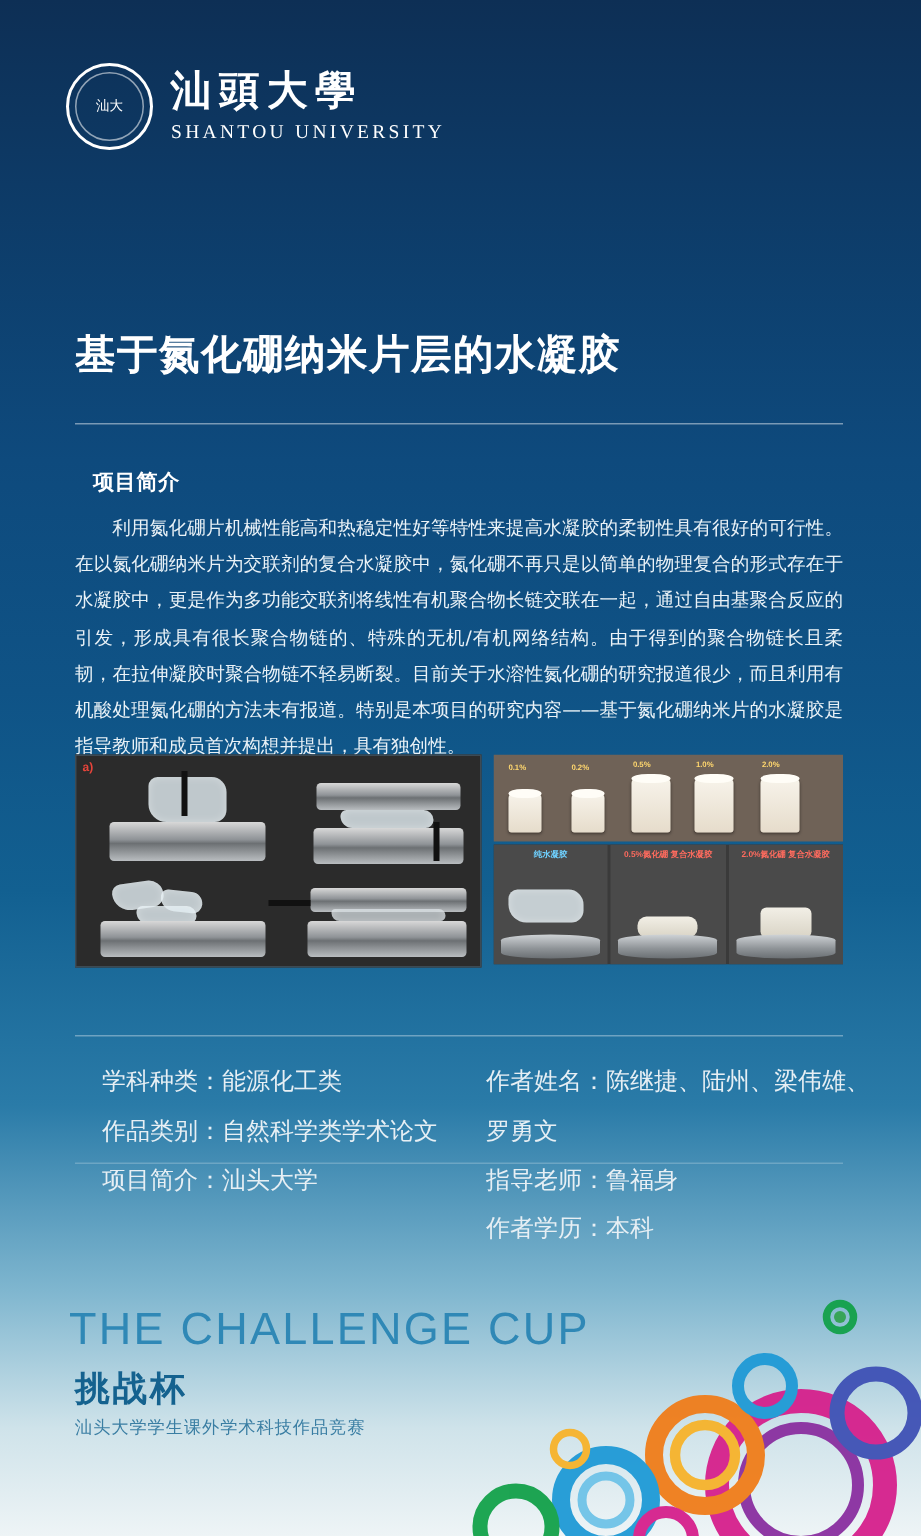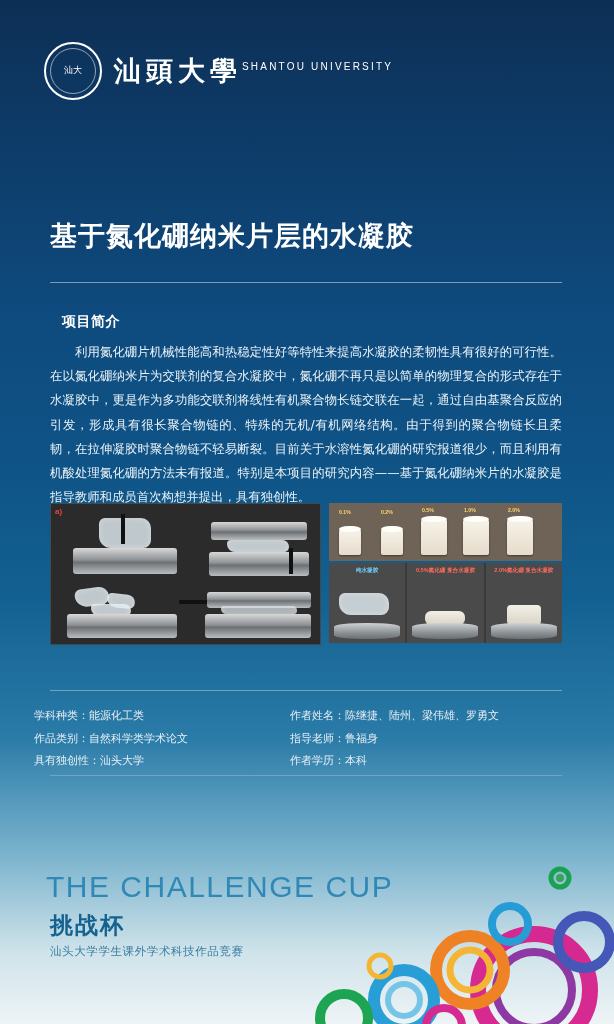--- a/index.html
+++ b/index.html
@@ -27,30 +27,30 @@
     display:flex;align-items:center;justify-content:center;
     color:#ffffff;font-size:9px;line-height:1.05;text-align:center;
     font-family:"Liberation Serif", serif;
     letter-spacing:0px;
     position:relative;
   }
   .logo-mark:after{
     content:"";position:absolute;left:4px;top:4px;right:4px;bottom:4px;
     border:1px solid rgba(255,255,255,.55);border-radius:50%;
   }
-  .logo-text{display:flex;flex-direction:row;justify-content:center;}
+  .logo-text{display:flex;flex-direction:column;justify-content:center;}
   .logo-cn{
     color:#ffffff;font-size:27px;letter-spacing:5px;
     font-family:"DejaVu Sans", sans-serif;font-weight:bold;
     line-height:1.1;
   }
   .logo-en{
-    color:#ffffff;font-size:10px;letter-spacing:2.2px;
+    color:#ffffff;font-size:13px;letter-spacing:2.2px;
     margin-top:5px;
-    font-family:Liberation Sans, sans-serif;
+    font-family:Liberation Serif, serif;
   }
   
   .title{
     position:absolute;left:50px;top:218px;width:516px;
     color:#ffffff;font-size:27px;font-weight:bold;letter-spacing:1px;
     font-family:"DejaVu Sans", sans-serif;
   }
   .title-rule{
     position:absolute;left:50px;top:282px;width:512px;height:1px;
     background:rgba(255,255,255,.45);
@@ -134,23 +134,23 @@
   .gel-puck{
     position:absolute;left:50%;transform:translateX(-50%);
     background:linear-gradient(180deg,#f2efe6,#d9d4c6);border-radius:6px;
   }
   
   .meta-rule{
     position:absolute;left:50px;top:690px;width:512px;height:1px;
     background:rgba(255,255,255,.35);
   }
   .meta{
-    position:absolute;left:34px;top:705px;width:512px;
+    position:absolute;left:68px;top:705px;width:512px;
     display:flex;gap:0;
-    color:#e7eff4;font-size:11px;line-height:2.05;
+    color:#e7eff4;font-size:16px;line-height:2.05;
     font-family:"DejaVu Sans", sans-serif;
   }
   .meta-col{width:50%;}
   .meta-rule-b{
     position:absolute;left:50px;top:775px;width:512px;height:1px;
     background:rgba(255,255,255,.22);
   }
   
   .footer{
     position:absolute;left:0;bottom:0;width:614px;height:172px;
@@ -271,21 +271,21 @@
   <div class="meta-rule"></div>
   <div class="meta">
     <div class="meta-col">
       <div>
         <span>学科种类：</span><span>能源化工类</span>
       </div>
       <div>
         <span>作品类别：</span><span>自然科学类学术论文</span>
       </div>
       <div>
-        <span>具有独创性：</span><span>汕头大学</span>
+        <span>项目简介：</span><span>汕头大学</span>
       </div>
     </div>
     <div class="meta-col">
       <div>
         <span>作者姓名：</span><span>陈继捷、陆州、梁伟雄、罗勇文</span>
       </div>
       <div>
         <span>指导老师：</span><span>鲁福身</span>
       </div>
       <div>

